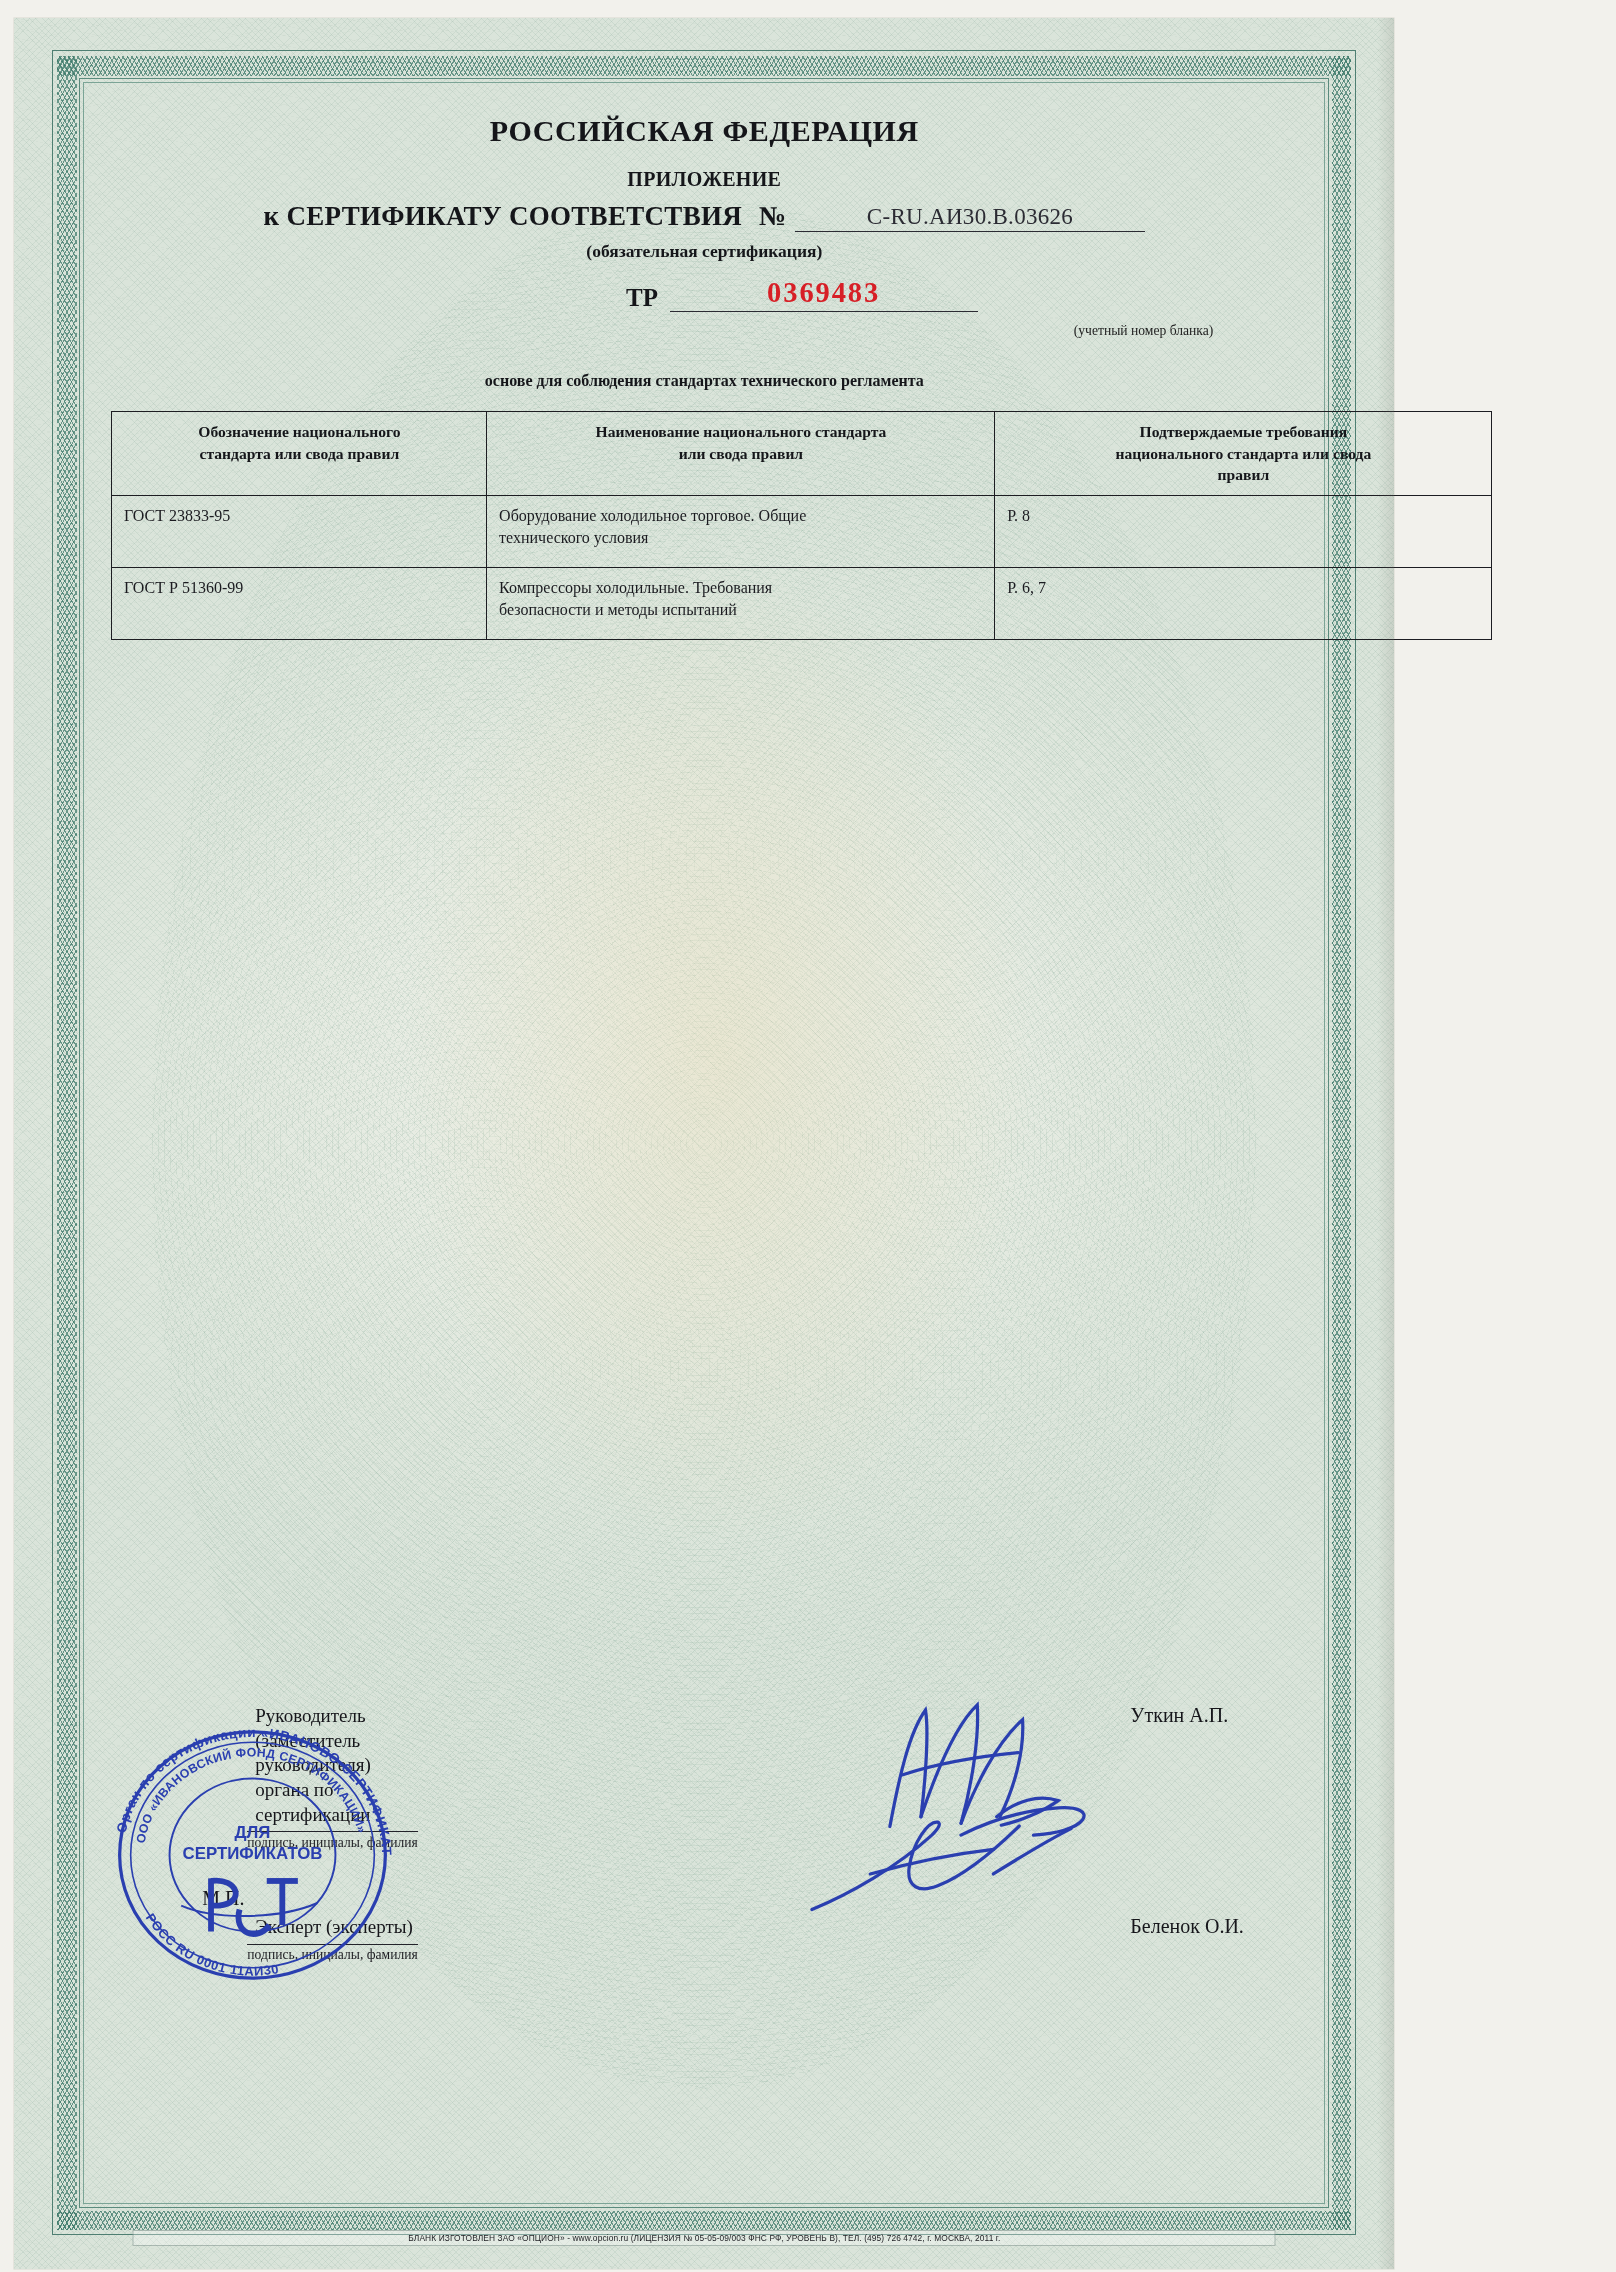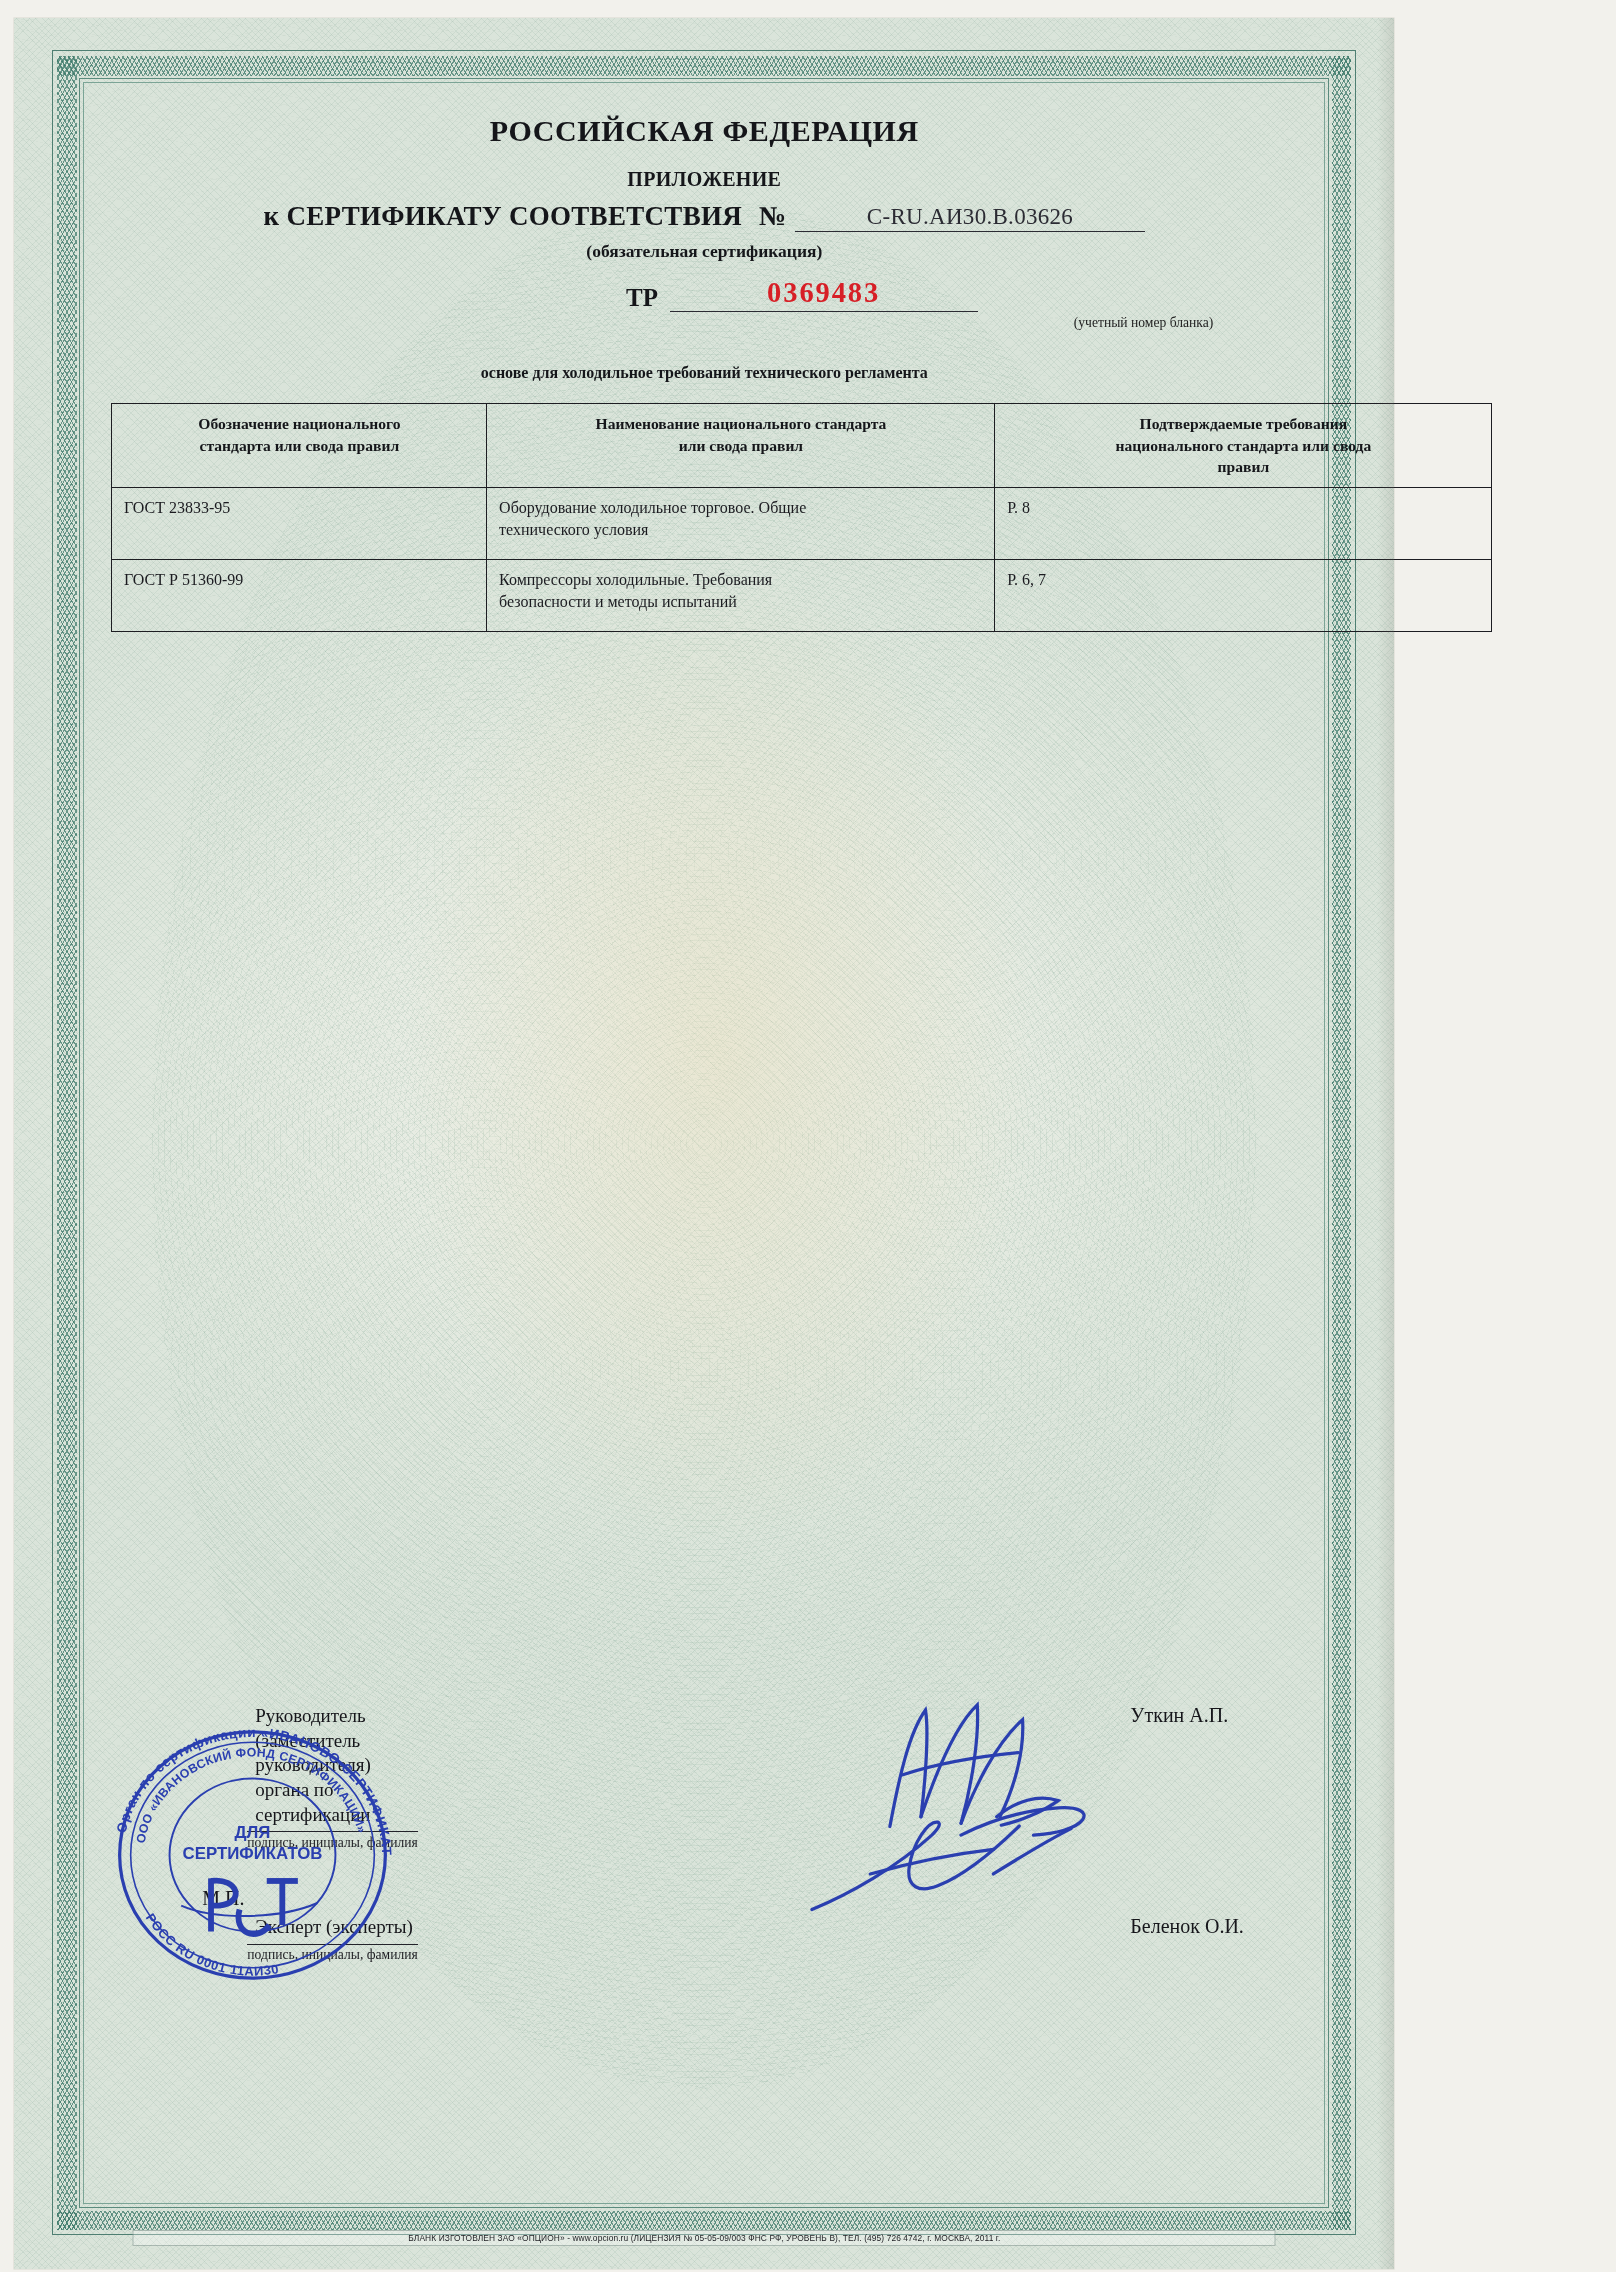--- a/index.html
+++ b/index.html
@@ -185,21 +185,21 @@
     letter-spacing: 1.9px;
     border-bottom: 1.3px solid #2b2b33;
     padding: 0 18px 1.3px 18px;
     min-width: 272px;
     text-align: center;
   }
   .blank-caption {
     text-align: right;
     font-size: 13.6px;
     color: #222;
-    margin-top: 3px;
+    margin-top: 11px;
     padding-right: 84px;
   }
 
   .lead {
     text-align: center;
     font-size: 16px;
     font-weight: bold;
     color: #15161a;
     margin-top: 30px;
     line-height: 1.45;
@@ -350,21 +350,21 @@
 
       <div class="oblig">(обязательная сертификация)</div>
 
       <div class="tr-row">
         <span class="tr-label">ТР</span>
         <span class="tr-number">0369483</span>
       </div>
       <div class="blank-caption">(учетный номер бланка)</div>
 
       <div class="lead">
-        <div>основе для холодильное требований технического регламента</div>
+        <div>основе для соблюдения стандартах технического регламента</div>
       </div>
 
       <table class="std">
         <thead>
           <tr>
             <th class="col1">
               <div>Обозначение национального</div>
               <div>стандарта или свода правил</div>
             </th>
             <th class="col2">

